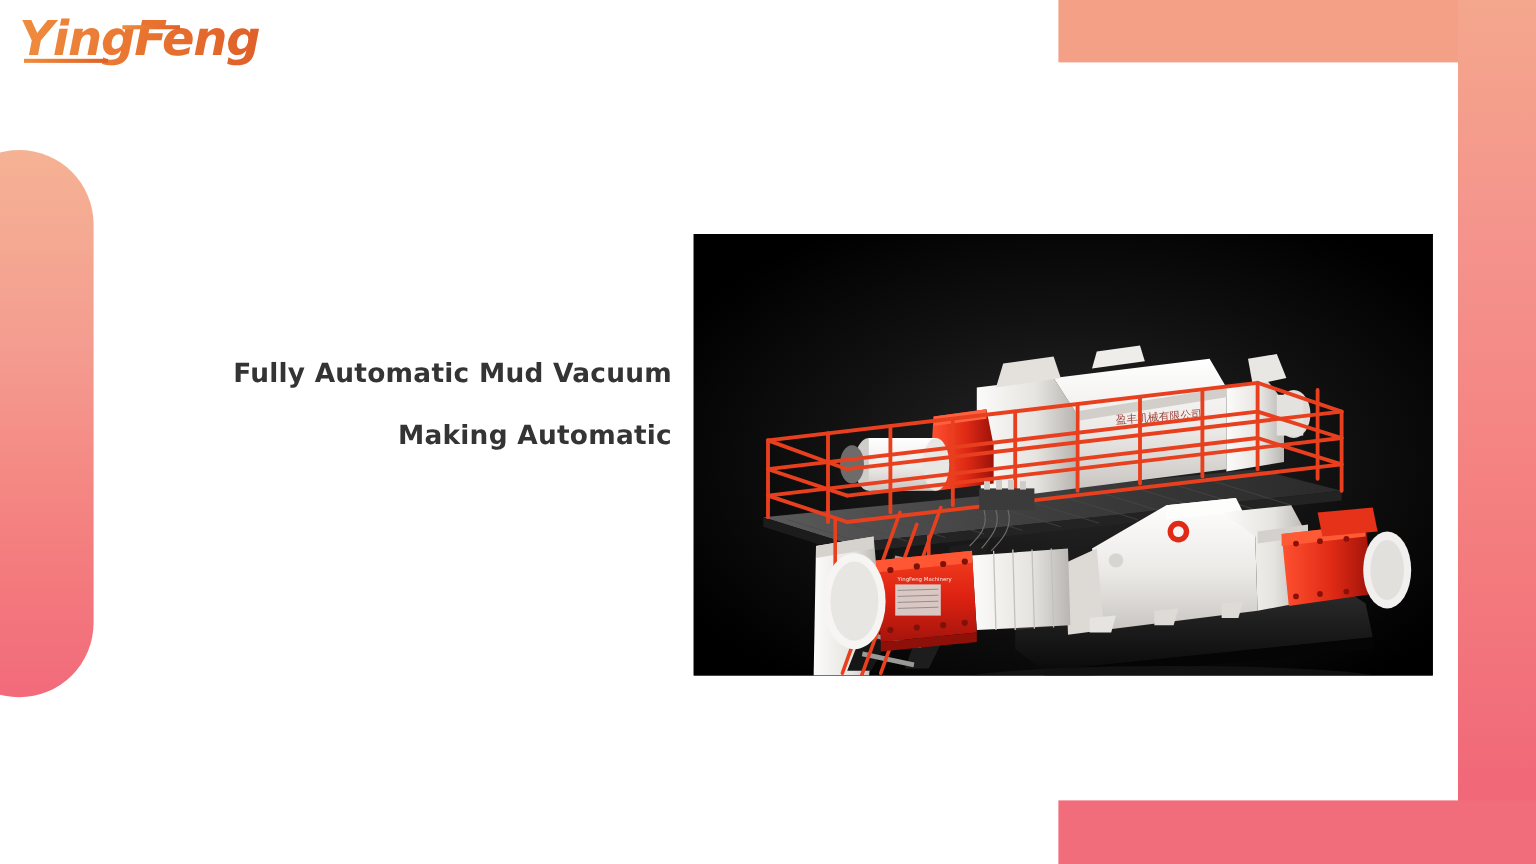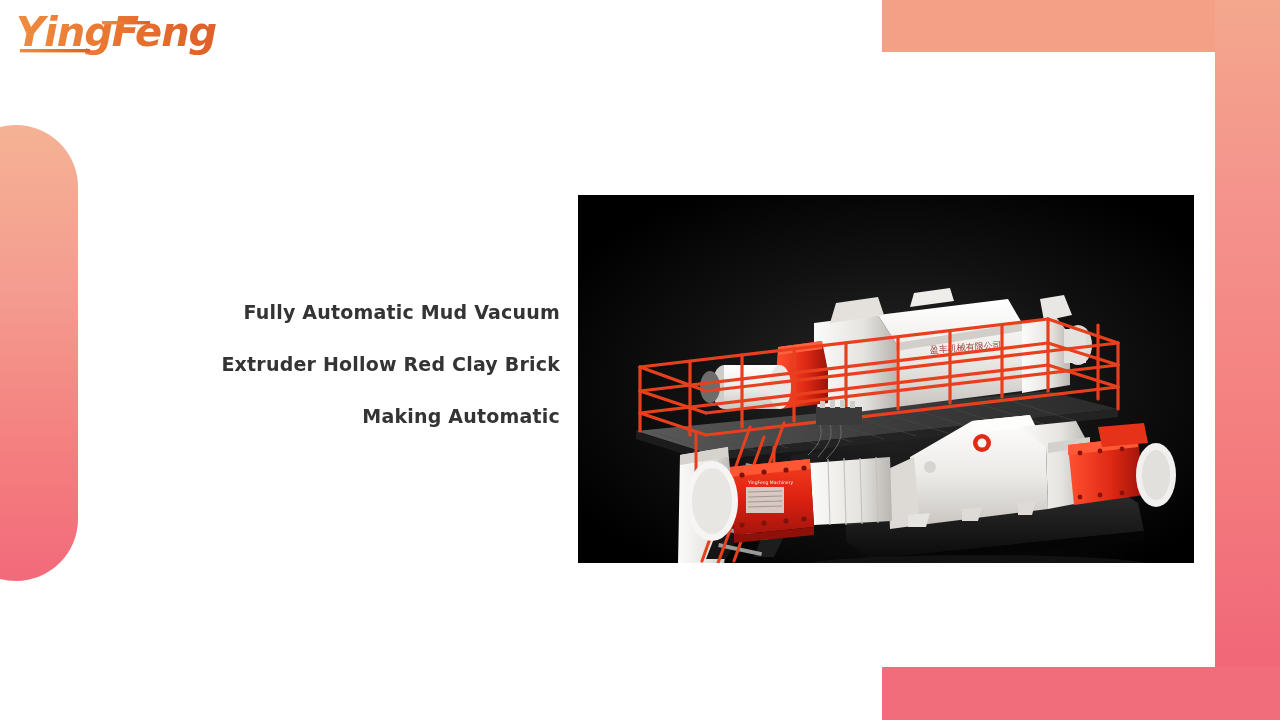--- a/index.html
+++ b/index.html
@@ -81,21 +81,21 @@
   
   .title-block {
     position: absolute;
     left: 110px;
     top: 286px;
     width: 450px;
   }
   .title-line {
     font-family: "DejaVu Sans", "Liberation Sans", sans-serif;
     font-weight: bold;
-    font-size: 19px;
+    font-size: 22px;
     line-height: 52px;
     color: #343434;
     letter-spacing: 0.2px;
     white-space: nowrap;
   }
 
   
   .photo {
     position: absolute;
     left: 578px;
@@ -128,21 +128,20 @@
         </linearGradient>
       </defs>
       <text class="logo-text" x="0" y="34">YingFeng</text>
       <rect x="4" y="37" width="70" height="3.4" fill="url(#logoGrad)"></rect>
       <rect x="86" y="9" width="48" height="3.4" fill="url(#logoGrad)"></rect>
     </svg>
   </div>
 
   <div class="title-block">
     <div class="title-line">Fully Automatic Mud Vacuum</div>
-    <div class="title-line">Extruder Hollow Red Clay Brick</div>
     <div class="title-line">Making Automatic</div>
   </div>
 
   <div class="photo">
     <div class="photo-inner">
       <svg width="616" height="368" viewBox="0 0 616 368" xmlns="http://www.w3.org/2000/svg">
         <defs>
           <radialGradient id="bgGlow" cx="52%" cy="52%" r="62%">
             <stop offset="0%" stop-color="#2a2a2a"></stop>
             <stop offset="55%" stop-color="#111111"></stop>

